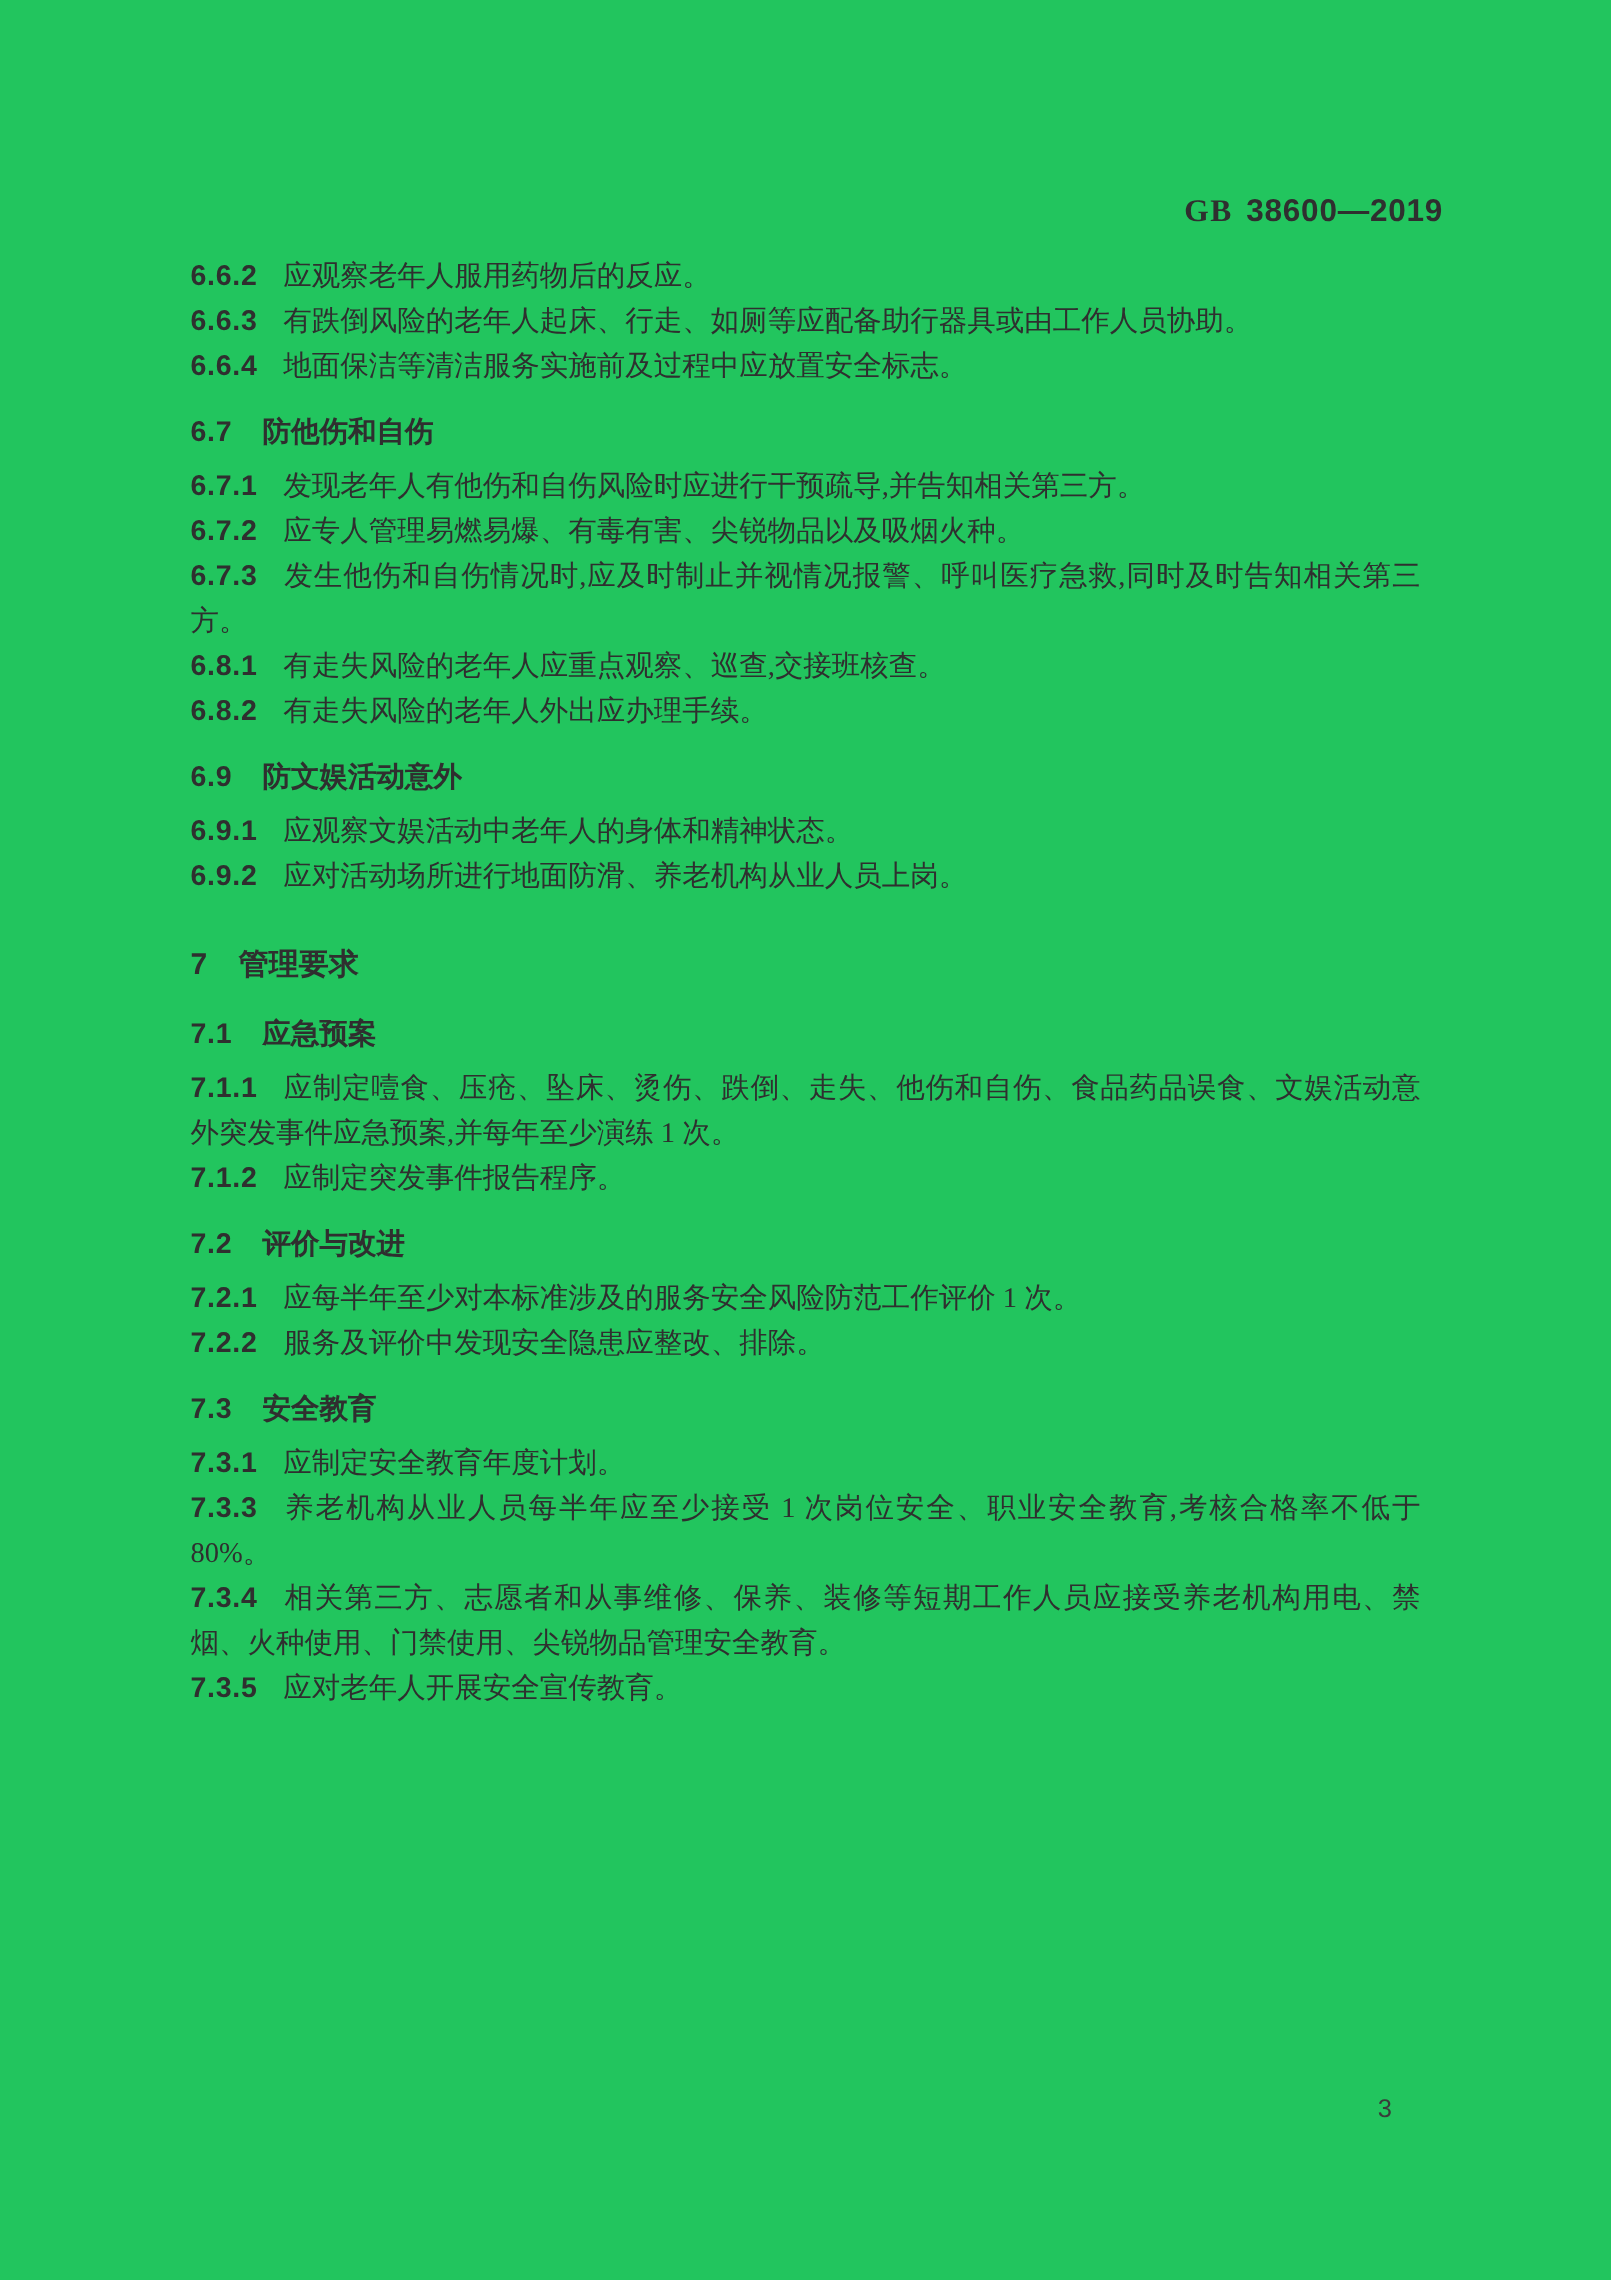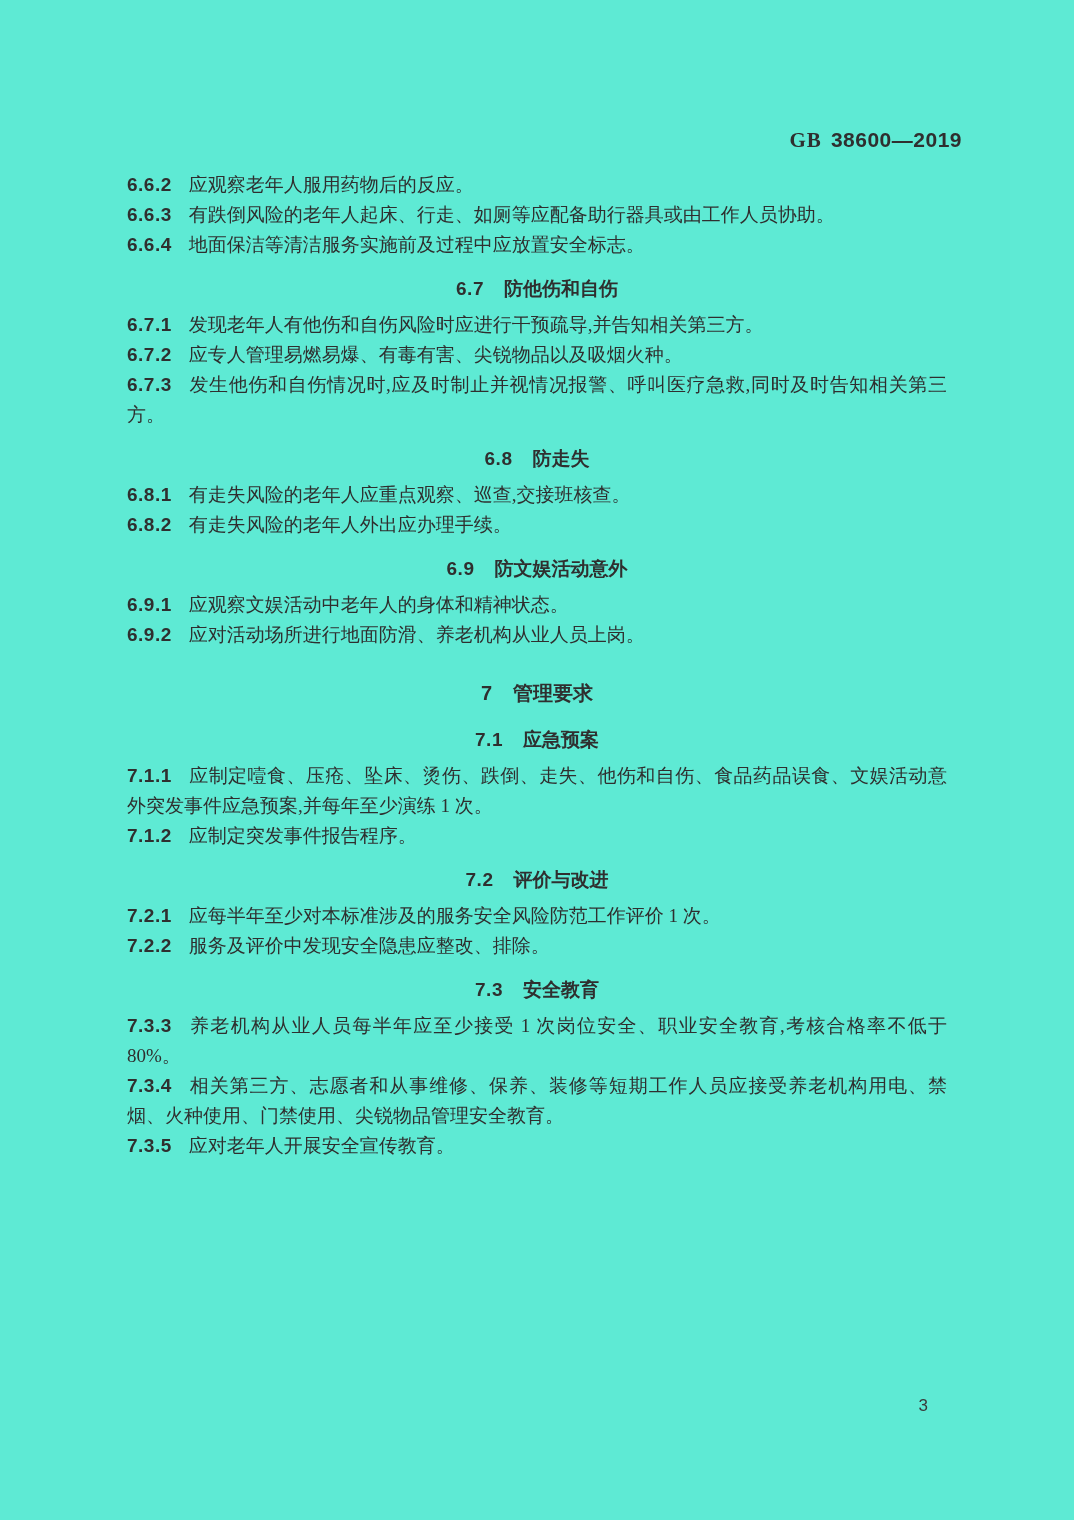--- a/index.html
+++ b/index.html
@@ -1,20 +1,20 @@
 <!DOCTYPE html>
 <html><head>
 <meta charset="utf-8">
 <style>
   html, body { margin: 0; padding: 0; background: #ffffff; }
   .page {
     position: relative;
     width: 1074px;
     height: 1520px;
-    background: #5eead4;
+    background: #22c55e;
     overflow: hidden;
     font-family: "Liberation Serif", "DejaVu Serif", serif;
     color: #2f2f2f;
   }
   .header {
     position: absolute;
     top: 128px;
     right: 112px;
     font-size: 21px;
     white-space: nowrap;
@@ -29,21 +29,21 @@
     font-family: "Liberation Sans", "DejaVu Sans", sans-serif;
     font-weight: 600;
     letter-spacing: 0.5px;
   }
   .content {
     position: absolute;
     left: 127px;
     top: 170px;
     width: 820px;
   }
-  .content p { margin: 0; text-align: center; }
+  .content p { margin: 0; }
   p.item {
     font-size: 19px;
     line-height: 30px;
     text-align: justify;
   }
   p.item .num {
     font-family: "Liberation Sans", "DejaVu Sans", sans-serif;
     font-weight: bold;
     margin-right: 17px;
     letter-spacing: 0.5px;
@@ -85,34 +85,34 @@
   </div>
 
   <div class="content" id="content">
       <p class="item"><span class="num">6.6.2</span><span class="txt">应观察老年人服用药物后的反应。</span></p>
       <p class="item"><span class="num">6.6.3</span><span class="txt">有跌倒风险的老年人起床、行走、如厕等应配备助行器具或由工作人员协助。</span></p>
       <p class="item"><span class="num">6.6.4</span><span class="txt">地面保洁等清洁服务实施前及过程中应放置安全标志。</span></p>
       <p class="heading"><span class="num">6.7</span><span class="txt">防他伤和自伤</span></p>
       <p class="item"><span class="num">6.7.1</span><span class="txt">发现老年人有他伤和自伤风险时应进行干预疏导,并告知相关第三方。</span></p>
       <p class="item"><span class="num">6.7.2</span><span class="txt">应专人管理易燃易爆、有毒有害、尖锐物品以及吸烟火种。</span></p>
       <p class="item"><span class="num">6.7.3</span><span class="txt">发生他伤和自伤情况时,应及时制止并视情况报警、呼叫医疗急救,同时及时告知相关第三方。</span></p>
-      <p class="heading"><span class="num">6.8</span><span class="txt">防走失</span></p>
       <p class="item"><span class="num">6.8.1</span><span class="txt">有走失风险的老年人应重点观察、巡查,交接班核查。</span></p>
       <p class="item"><span class="num">6.8.2</span><span class="txt">有走失风险的老年人外出应办理手续。</span></p>
       <p class="heading"><span class="num">6.9</span><span class="txt">防文娱活动意外</span></p>
       <p class="item"><span class="num">6.9.1</span><span class="txt">应观察文娱活动中老年人的身体和精神状态。</span></p>
       <p class="item"><span class="num">6.9.2</span><span class="txt">应对活动场所进行地面防滑、养老机构从业人员上岗。</span></p>
       <p class="chapter"><span class="num">7</span><span class="txt">管理要求</span></p>
       <p class="heading"><span class="num">7.1</span><span class="txt">应急预案</span></p>
       <p class="item"><span class="num">7.1.1</span><span class="txt">应制定噎食、压疮、坠床、烫伤、跌倒、走失、他伤和自伤、食品药品误食、文娱活动意外突发事件应急预案,并每年至少演练 1 次。</span></p>
       <p class="item"><span class="num">7.1.2</span><span class="txt">应制定突发事件报告程序。</span></p>
       <p class="heading"><span class="num">7.2</span><span class="txt">评价与改进</span></p>
       <p class="item"><span class="num">7.2.1</span><span class="txt">应每半年至少对本标准涉及的服务安全风险防范工作评价 1 次。</span></p>
       <p class="item"><span class="num">7.2.2</span><span class="txt">服务及评价中发现安全隐患应整改、排除。</span></p>
       <p class="heading"><span class="num">7.3</span><span class="txt">安全教育</span></p>
+      <p class="item"><span class="num">7.3.1</span><span class="txt">应制定安全教育年度计划。</span></p>
       <p class="item"><span class="num">7.3.3</span><span class="txt">养老机构从业人员每半年应至少接受 1 次岗位安全、职业安全教育,考核合格率不低于 80%。</span></p>
       <p class="item"><span class="num">7.3.4</span><span class="txt">相关第三方、志愿者和从事维修、保养、装修等短期工作人员应接受养老机构用电、禁烟、火种使用、门禁使用、尖锐物品管理安全教育。</span></p>
       <p class="item"><span class="num">7.3.5</span><span class="txt">应对老年人开展安全宣传教育。</span></p>
     </div>
 
   <div class="footer">
     <span>3</span>
   </div>
 
 </div>

